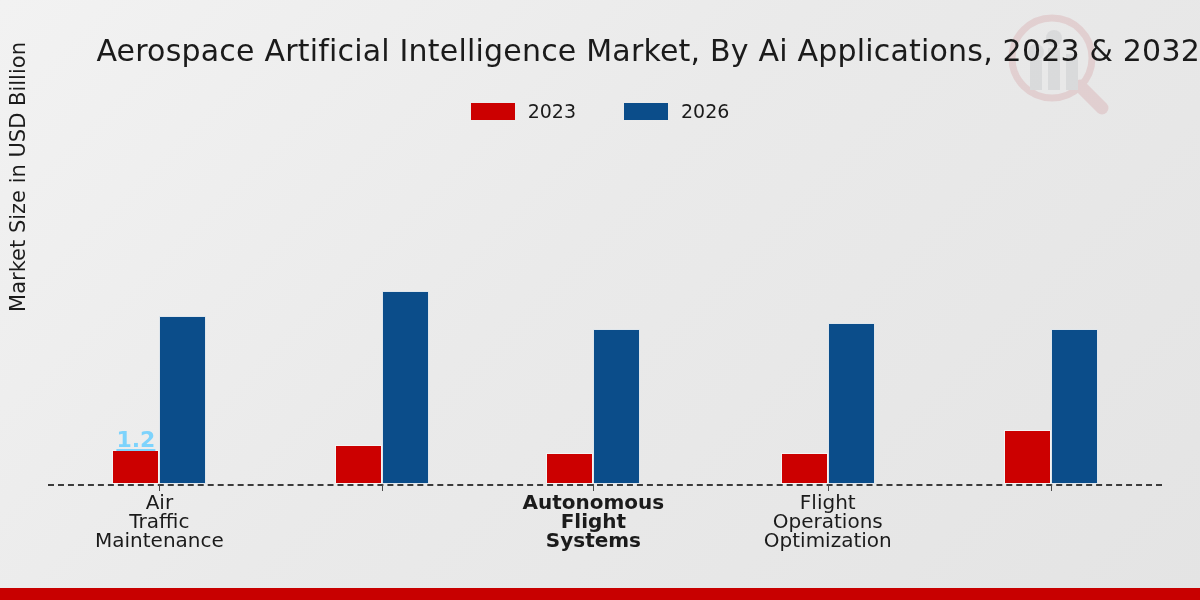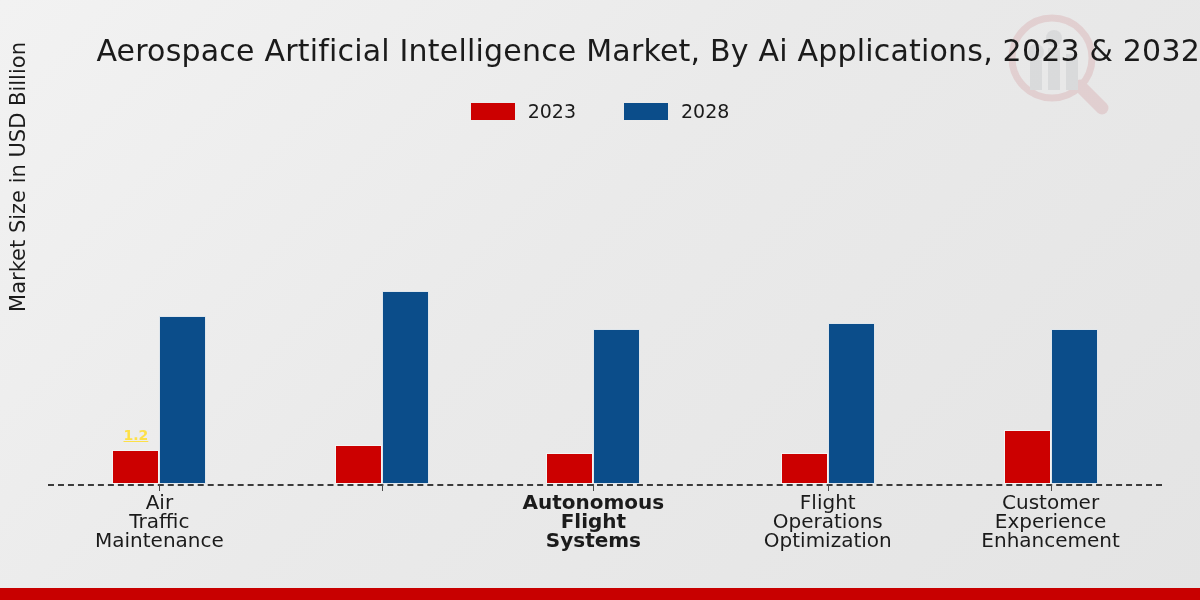--- a/index.html
+++ b/index.html
@@ -124,23 +124,23 @@
     box-sizing: border-box;
   }
   .bar.b2023 { background: #cc0000; border: 1px solid #f4f4f4; }
   .bar.b2032 { background: #0b4d8a; border: 1px solid #dfe6ec; }
 
   .bar-value {
     position: absolute;
     left: 50%;
     transform: translateX(-50%);
     top: -24px;
-    font-size: 14px;
+    font-size: 22px;
     font-weight: bold;
-    color: #fde047;
+    color: #7dd3fc;
     white-space: nowrap;
     text-decoration: underline;
   }
 
   .tick {
     position: absolute;
     left: 50%;
     top: 334px;
     width: 1px;
     height: 7px;
@@ -187,21 +187,21 @@
 
   <div class="chart-title">Aerospace Artificial Intelligence Market, By Ai Applications, 2023 &amp; 2032</div>
 
   <div class="legend">
     <div class="legend-item">
       <span class="legend-swatch" style="background:#cc0000"></span>
       <span class="legend-label">2023</span>
     </div>
     <div class="legend-item">
       <span class="legend-swatch" style="background:#0b4d8a"></span>
-      <span class="legend-label">2028</span>
+      <span class="legend-label">2026</span>
     </div>
   </div>
 
   <div class="y-axis-title">Market Size in USD Billion</div>
 
   <div class="plot">
     <div class="baseline"></div>
 
     <div class="group" style="left:0px;width:222.8px;">
       <div class="bars">
@@ -251,23 +251,18 @@
         <div>Optimization</div>
       </div>
     </div>
 
     <div class="group" style="left:891.2px;width:222.8px;">
       <div class="bars">
         <div class="bar b2023" style="height:54px"></div>
         <div class="bar b2032" style="height:155px"></div>
       </div>
       <div class="tick"></div>
-      <div class="cat-label">
-        <div>Customer</div>
-        <div>Experience</div>
-        <div>Enhancement</div>
-      </div>
     </div>
   </div>
 
   <div class="bottom-bar"></div>
 
 </div>
 
 </body></html>

